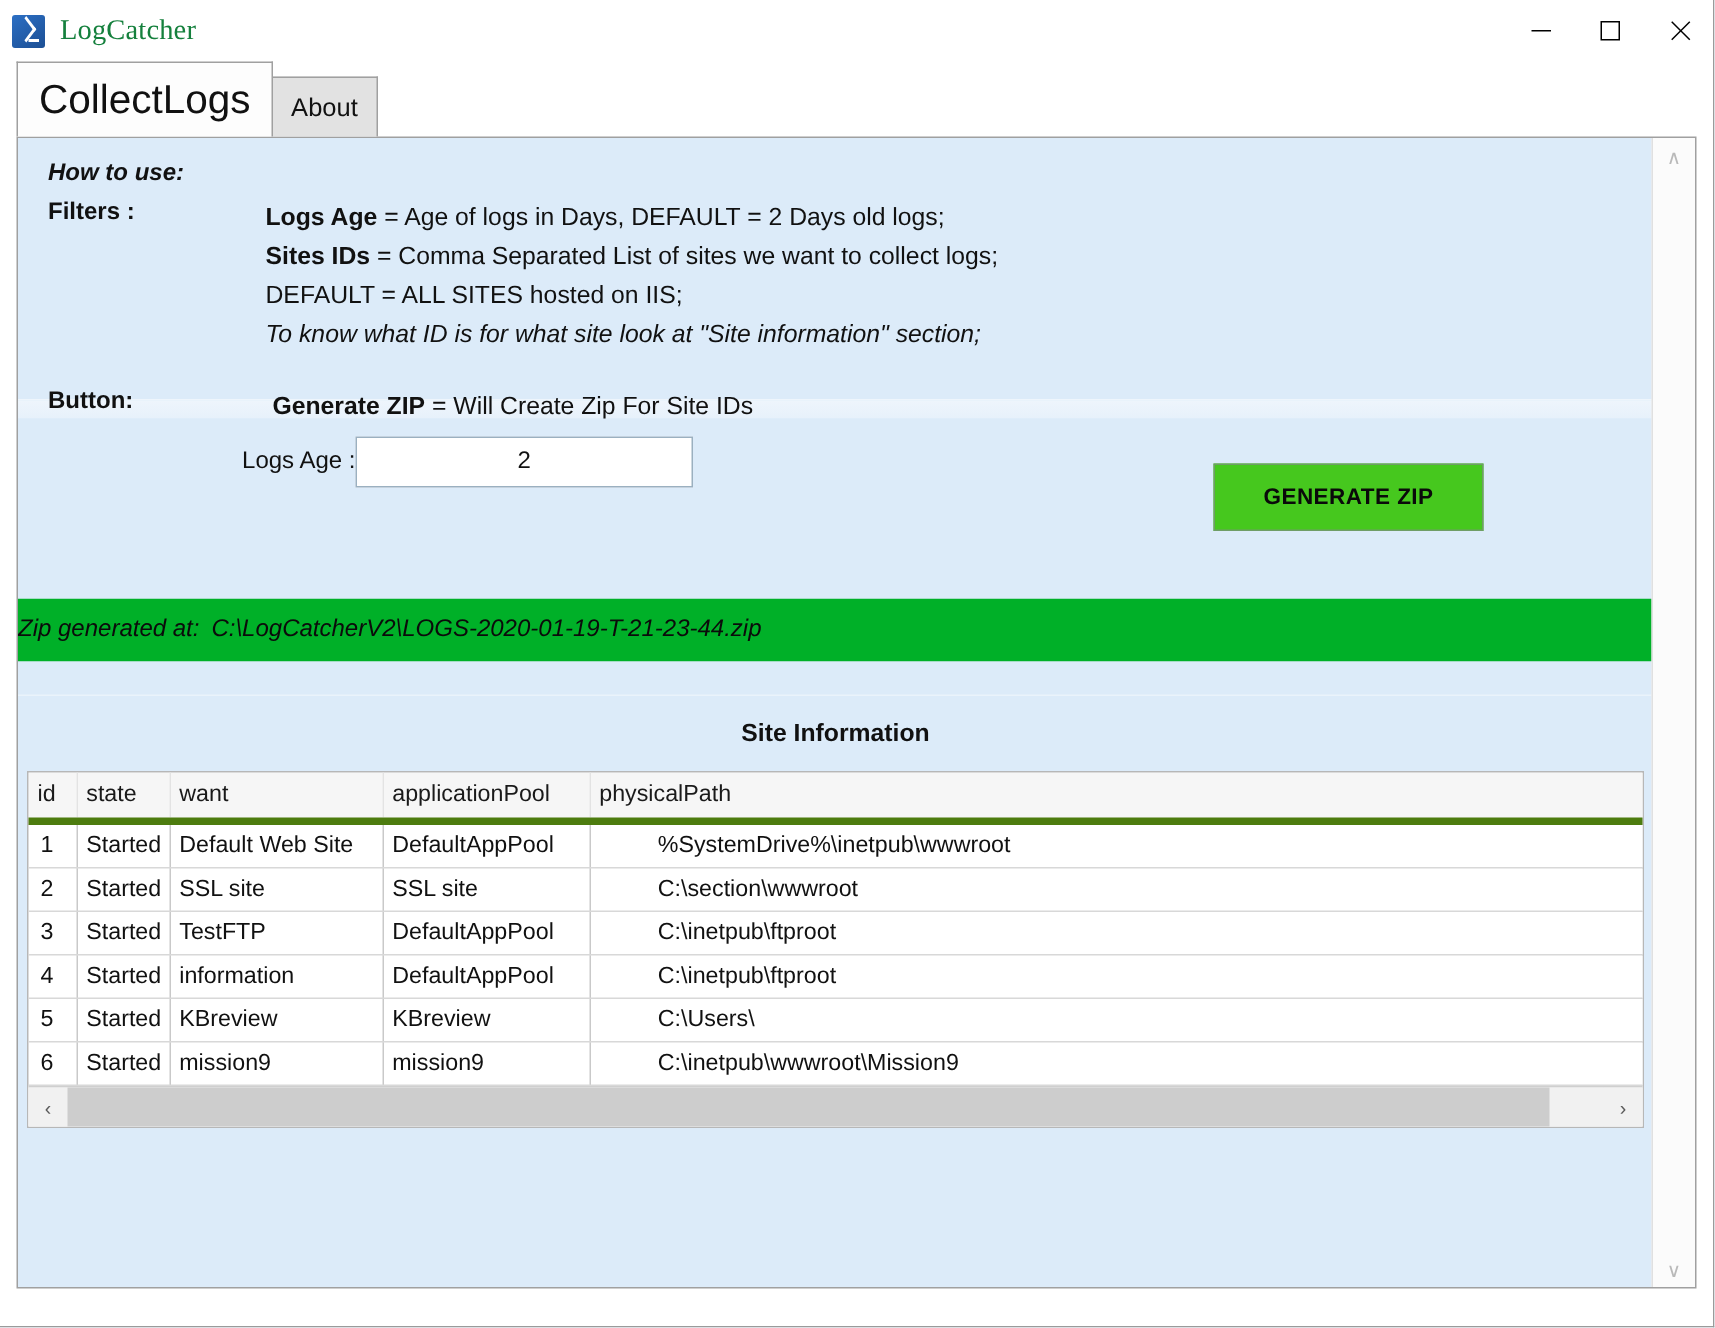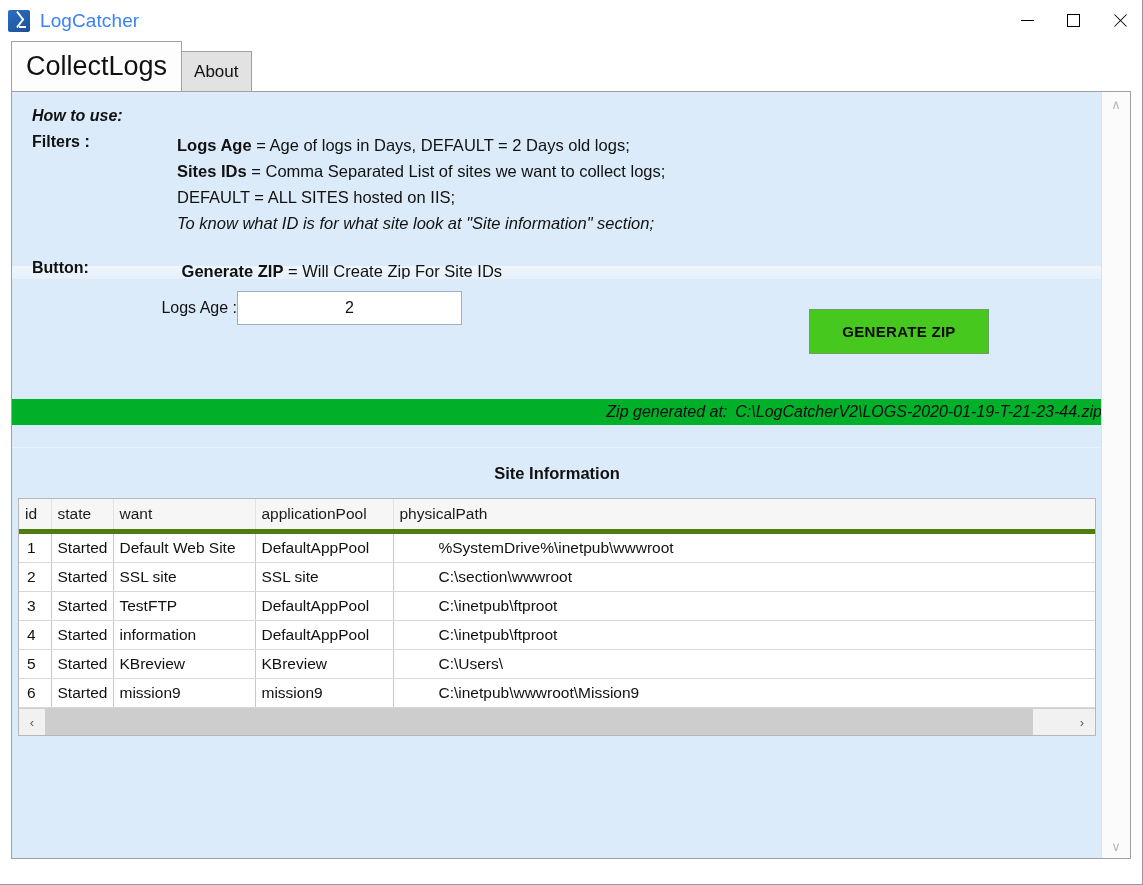--- a/index.html
+++ b/index.html
@@ -59,22 +59,22 @@
     position: absolute;
     left: 11px;
     bottom: 4px;
     width: 7px;
     height: 2px;
     background: #ffffff;
   }
   .app-title {
     margin-left: 10px;
     font-size: 19px;
-    color: #3b82f6;
-    font-family: Liberation Sans, sans-serif;
+    color: #15803d;
+    font-family: Liberation Serif, serif;
     letter-spacing: 0.1px;
   }
   .winbtns {
     position: absolute;
     right: 0;
     top: 0;
     height: 41px;
     display: flex;
   }
   .winbtn {
@@ -255,25 +255,25 @@
     color: #0a0a0a;
     font-weight: bold;
     font-size: 15px;
     letter-spacing: 0.3px;
     font-family: "Liberation Sans", sans-serif;
     cursor: pointer;
   }
 
   
   .status {
-    height: 26px;
+    height: 42px;
     background: #00b028;
     display: flex;
     align-items: center;
-    justify-content: flex-end;
+    justify-content: flex-start;
     color: #0b0b0b;
     font-size: 16px;
     font-style: italic;
   }
   .status .lbl { font-style: italic; }
   .status .pth { font-style: italic; margin-left: 8px; }
 
   .status-gap {
     height: 22px;
     background: #dcebf9;

